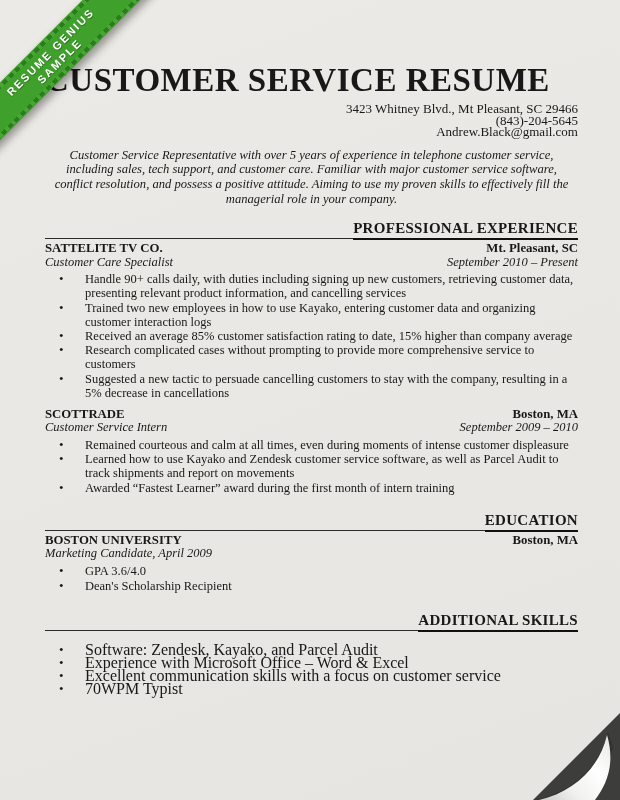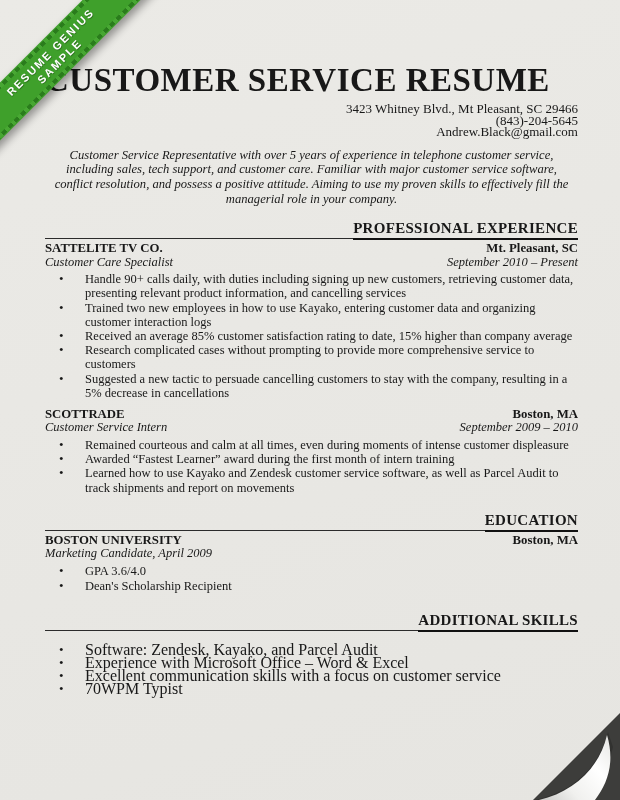--- a/index.html
+++ b/index.html
@@ -126,22 +126,22 @@
         <div class="row">
           <span class="co">SCOTTRADE</span>
           <span class="loc">Boston, MA</span>
         </div>
         <div class="row">
           <span class="role">Customer Service Intern</span>
           <span class="dates">September 2009 – 2010</span>
         </div>
         <ul class="bullets">
             <li>Remained courteous and calm at all times, even during moments of intense customer displeasure</li>
+            <li>Learned how to use Kayako and Zendesk customer service software, as well as Parcel Audit to track shipments and report on movements</li>
             <li>Awarded “Fastest Learner” award during the first month of intern training</li>
-            <li>Learned how to use Kayako and Zendesk customer service software, as well as Parcel Audit to track shipments and report on movements</li>
           </ul>
       </div>
     </div>
 
     <div class="section section-education">
       <h2 class="section-heading">
         <span class="heading-text">EDUCATION</span>
       </h2>
       <div class="job">
         <div class="row">

